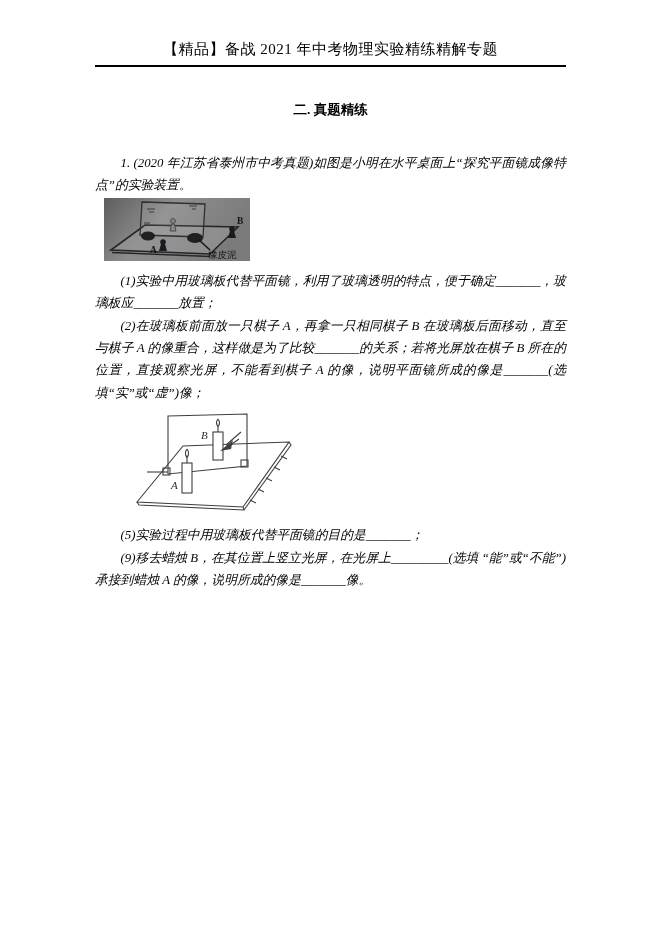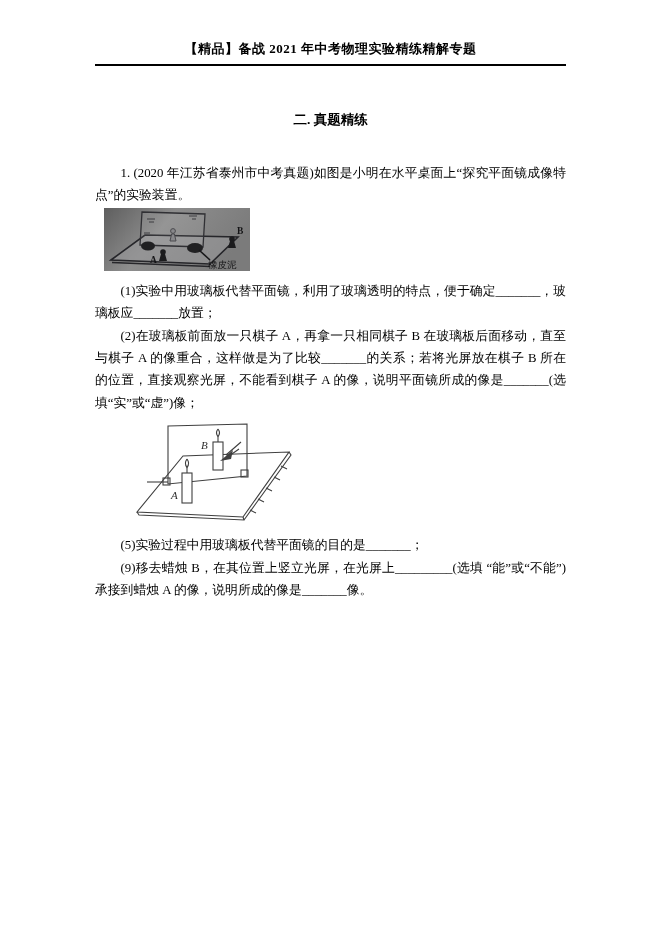--- a/index.html
+++ b/index.html
@@ -3,32 +3,33 @@
 <meta charset="utf-8">
 <style>
   html,body { margin:0; padding:0; background:#ffffff; }
   .page {
     position:relative; width:661px; height:935px; background:#ffffff;
     font-family:"Liberation Serif","DejaVu Serif",serif; color:#000;
     overflow:hidden;
   }
   .header {
     position:absolute; top:40px; left:95px; width:471px;
-    text-align:center; font-size:13px; font-weight:bold; letter-spacing:0.5px;
+    text-align:center; font-size:15px; font-weight:normal; letter-spacing:0.5px;
     padding-bottom:6px; border-bottom:2px solid #000;
   }
-  .content { position:absolute; top:111px; left:95px; width:471px; }
+  .content { position:absolute; top:101px; left:95px; width:471px; }
   .section-title {
     margin:0 0 33px 0; text-align:center;
     font-size:13.5px; font-weight:bold;
   }
   .para {
     margin:0; font-size:12.8px; line-height:22.4px;
     text-align:justify; text-indent:2em;
     word-break:break-all;
+    font-style:italic;
   }
   .fig { display:block; }
   .fig1 { margin:1px 0 9px 9px; }
   .fig2 { margin:4px 0 8px 22px; }
   svg text { font-family:"Liberation Serif","DejaVu Serif",serif; }
 </style>
 </head>
 <body>
 
 <div class="page">

